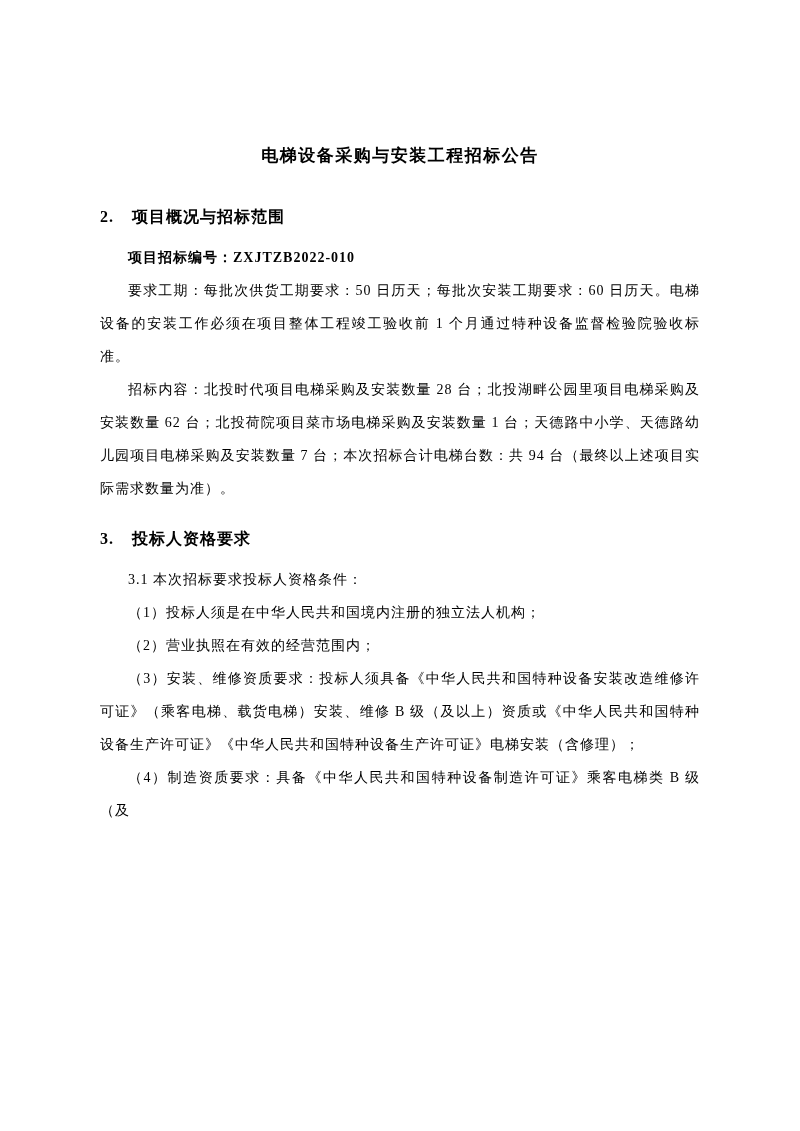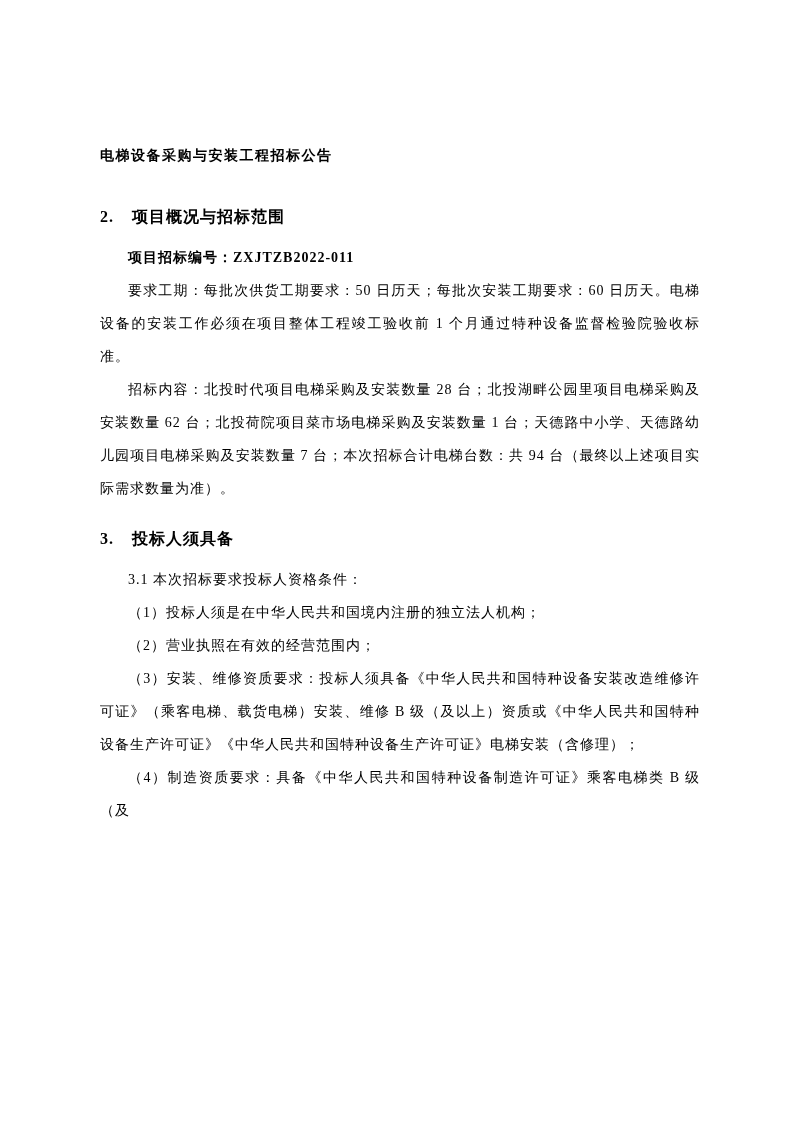--- a/index.html
+++ b/index.html
@@ -9,22 +9,23 @@
     font-family: "Liberation Serif", "DejaVu Serif", serif;
     color: #000000;
   }
   .page {
     width: 800px; height: 1131px;
     padding: 143px 100px 0 100px;
     background: #ffffff;
     overflow: hidden;
   }
   .doc-title {
-    font-size: 14px;
+    font-size: 17px;
     font-weight: bold;
+    text-align: center;
     letter-spacing: 1.5px;
     line-height: 26px;
     margin-bottom: 36px;
   }
   .section-heading {
     font-size: 16px;
     font-weight: bold;
     letter-spacing: 1px;
     line-height: 24px;
     margin: 22px 0 12px 0;
@@ -46,30 +47,30 @@
 <div class="page">
   <h1 class="doc-title">电梯设备采购与安装工程招标公告</h1>
   <div id="sections">
 
   <section class="doc-section">
     <h2 class="section-heading">
       <span class="section-number">2.</span>
       <span class="section-title">项目概况与招标范围</span>
     </h2>
     <div class="section-paragraphs">
-          <p class="para bold"><span>项目招标编号：ZXJTZB2022-011</span></p>
+          <p class="para bold"><span>项目招标编号：ZXJTZB2022-010</span></p>
           <p class="para"><span>要求工期：每批次供货工期要求：50 日历天；每批次安装工期要求：60 日历天。电梯设备的安装工作必须在项目整体工程竣工验收前 1 个月通过特种设备监督检验院验收标准。</span></p>
           <p class="para"><span>招标内容：北投时代项目电梯采购及安装数量 28 台；北投湖畔公园里项目电梯采购及安装数量 62 台；北投荷院项目菜市场电梯采购及安装数量 1 台；天德路中小学、天德路幼儿园项目电梯采购及安装数量 7 台；本次招标合计电梯台数：共 94 台（最终以上述项目实际需求数量为准）。</span></p>
         </div>
   </section>
 
   <section class="doc-section">
     <h2 class="section-heading">
       <span class="section-number">3.</span>
-      <span class="section-title">投标人须具备</span>
+      <span class="section-title">投标人资格要求</span>
     </h2>
     <div class="section-paragraphs">
           <p class="para"><span>3.1 本次招标要求投标人资格条件：</span></p>
           <p class="para"><span>（1）投标人须是在中华人民共和国境内注册的独立法人机构；</span></p>
           <p class="para"><span>（2）营业执照在有效的经营范围内；</span></p>
           <p class="para"><span>（3）安装、维修资质要求：投标人须具备《中华人民共和国特种设备安装改造维修许可证》（乘客电梯、载货电梯）安装、维修 B 级（及以上）资质或《中华人民共和国特种设备生产许可证》《中华人民共和国特种设备生产许可证》电梯安装（含修理）；</span></p>
           <p class="para"><span>（4）制造资质要求：具备《中华人民共和国特种设备制造许可证》乘客电梯类 B 级（及</span></p>
         </div>
   </section>
 </div>

